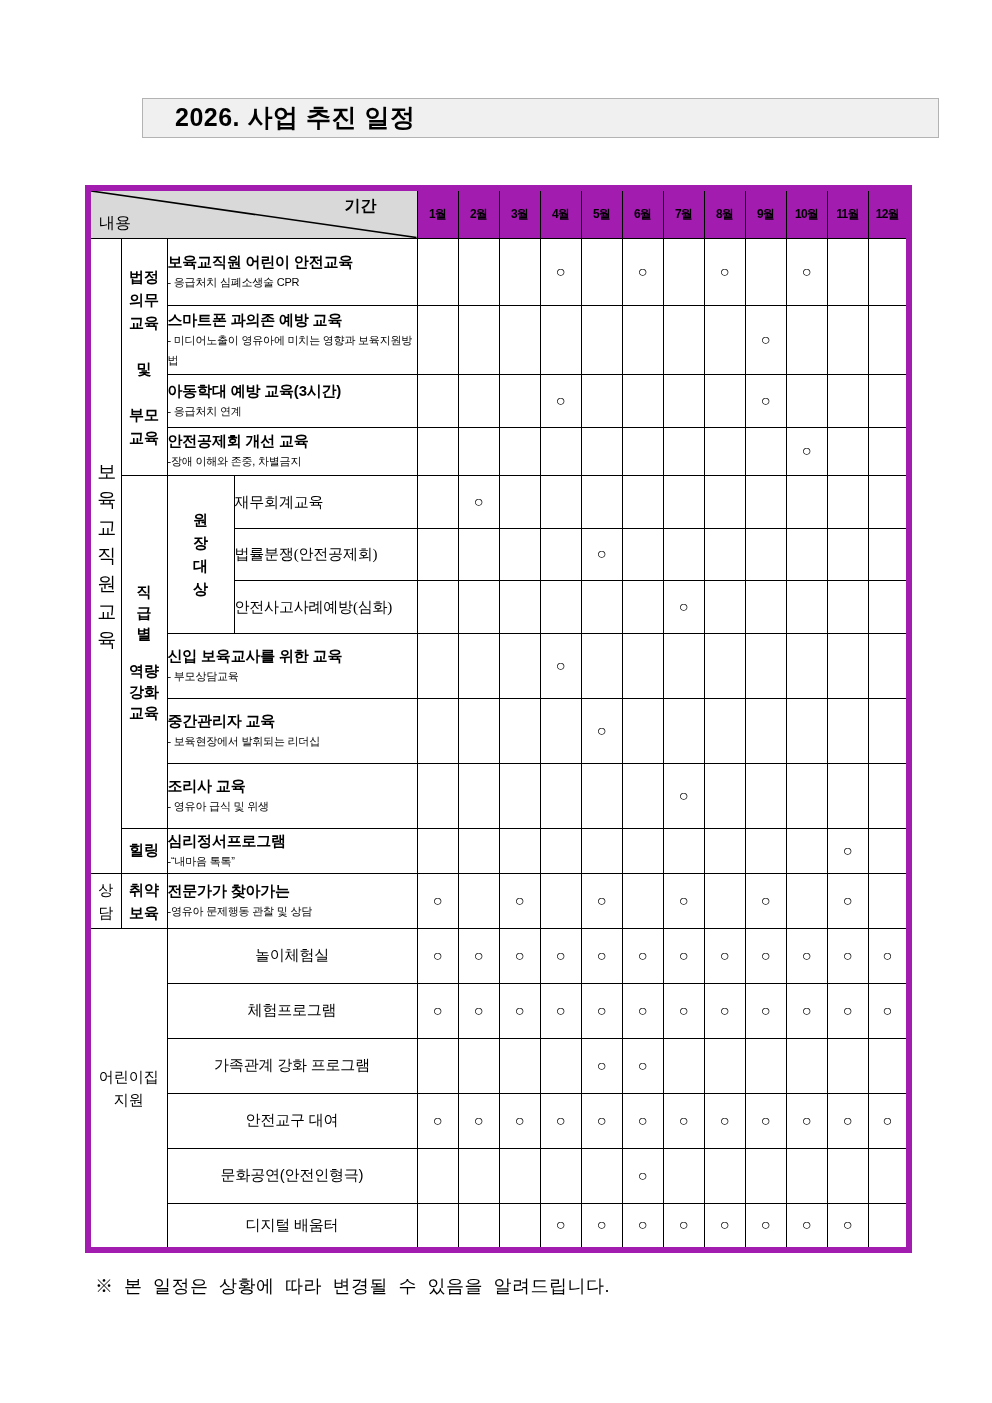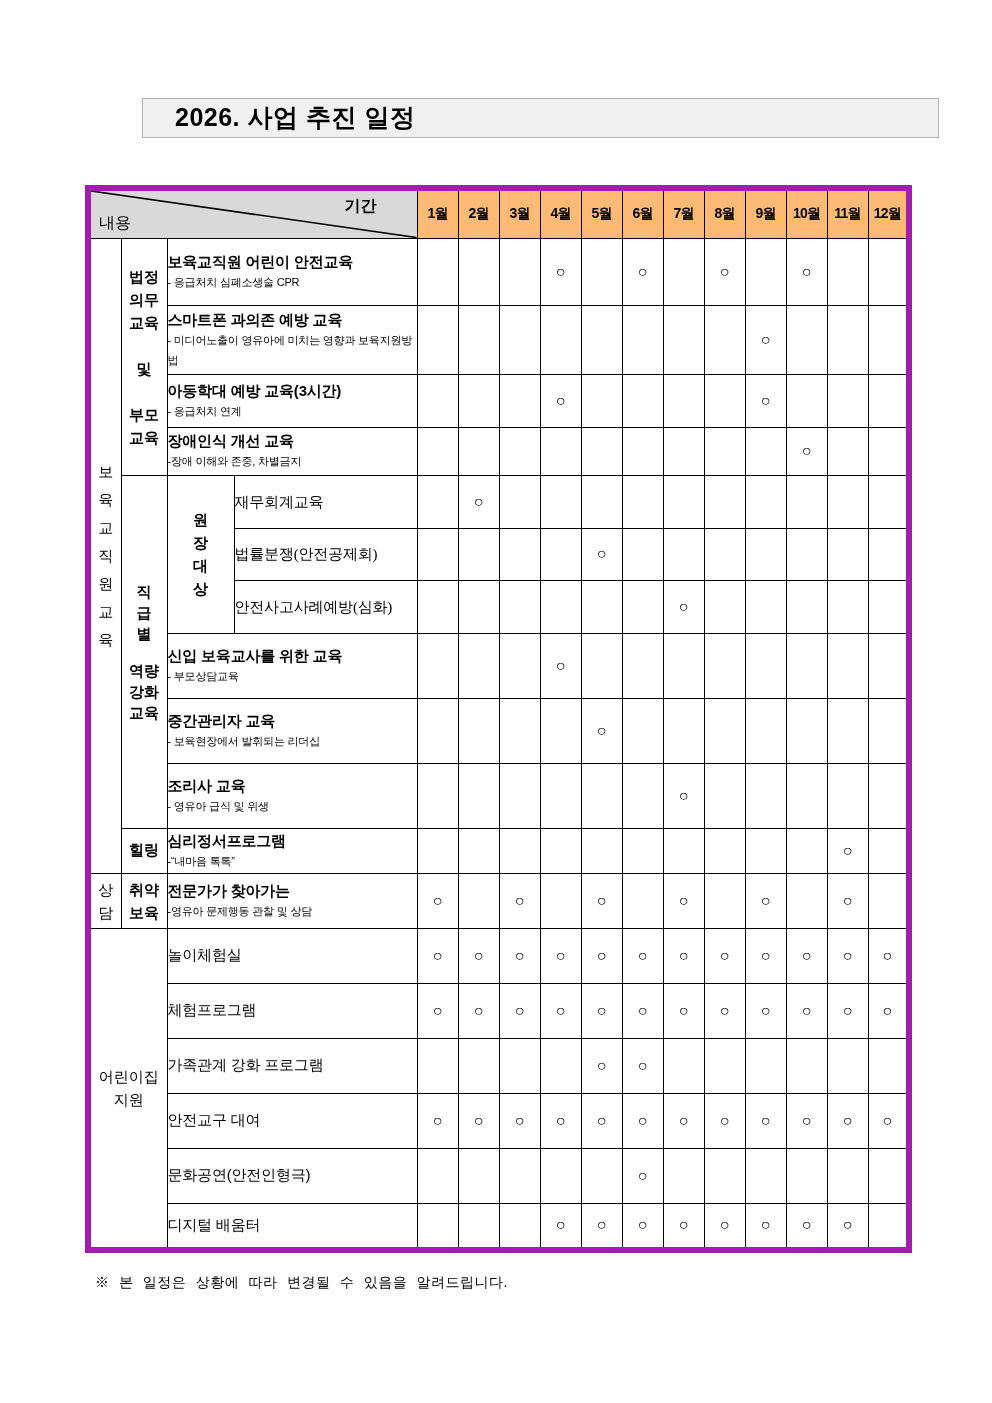--- a/index.html
+++ b/index.html
@@ -23,42 +23,42 @@
   table.sched td {
     border:1px solid #000; padding:0; vertical-align:middle;
     box-sizing:border-box; overflow:hidden;
   }
   
   td.corner { position:relative; background:#d9d9d9; }
   td.corner svg { position:absolute; left:0; top:0; width:100%; height:100%; display:block; }
   .kw-top { position:absolute; top:5px; right:40px; font-weight:700; font-size:16px; }
   .kw-bottom { position:absolute; bottom:4px; left:8px; font-weight:400; font-size:16px; }
   td.mhead {
-    background:#fdba74; text-align:center; font-weight:700;
-    font-size:14px; letter-spacing:-0.8px;
+    background:#a21caf; text-align:center; font-weight:700;
+    font-size:12px; letter-spacing:-0.8px;
   }
   td.mcell { text-align:center; font-size:16px; font-weight:400; }
   
   td.v-label { text-align:center; font-size:15px; }
   .bold { font-weight:700; }
   .pre { white-space:pre-line; line-height:23px; display:block; }
   .vtext {
     display:inline-block; width:17px; word-break:break-all;
-    line-height:28px; font-size:15px; text-align:center;
+    line-height:28px; font-size:19px; text-align:center;
   }
   td.rank-cell .pre { line-height:21px; }
   td.rank-cell .rank-top { margin-bottom:16px; }
   
   td.prog { padding:3px 3px 3px 5px; }
   .ptitle { font-weight:700; font-size:15px; line-height:20px; letter-spacing:-0.2px; }
   .ptitle.plain { font-weight:400;font-family:Liberation Serif, serif; }
   .pdesc { font-weight:400; font-size:11px; line-height:20px; letter-spacing:-0.2px; white-space:pre-line; }
-  td.center-cell { text-align:left; font-size:15px; font-weight:400; letter-spacing:-0.2px; }
+  td.center-cell { text-align:center; font-size:15px; font-weight:400; letter-spacing:-0.2px; }
   .footnote {
-    position:absolute; left:95px; top:1274px; font-size:14px;
+    position:absolute; left:95px; top:1274px; font-size:18px;
     letter-spacing:0.5px; word-spacing:5px;
   }
 </style>
 </head>
 <body>
 
 <div class="page">
 
   <div class="title-box">2026. 사업 추진 일정</div>
 
@@ -168,21 +168,21 @@
           <td class="mcell"></td>
           <td class="mcell"></td>
           <td class="mcell">○</td>
           <td class="mcell"></td>
           <td class="mcell"></td>
           <td class="mcell"></td>
         </tr>
 
     <tr style="height:48px">
       <td class="prog" colspan="2">
-        <div class="ptitle">장애인식 개선 교육</div>
+        <div class="ptitle">안전공제회 개선 교육</div>
         <div class="pdesc">-장애 이해와 존중, 차별금지</div>
       </td>
     <td class="mcell"></td>
           <td class="mcell"></td>
           <td class="mcell"></td>
           <td class="mcell"></td>
           <td class="mcell"></td>
           <td class="mcell"></td>
           <td class="mcell"></td>
           <td class="mcell"></td>

